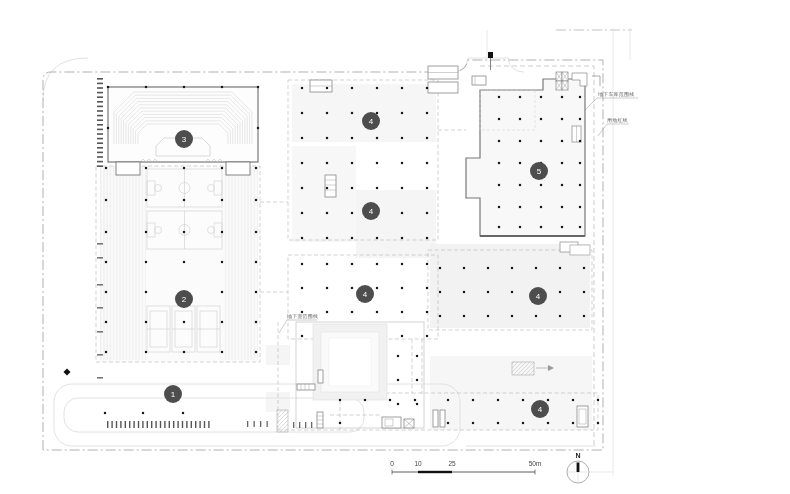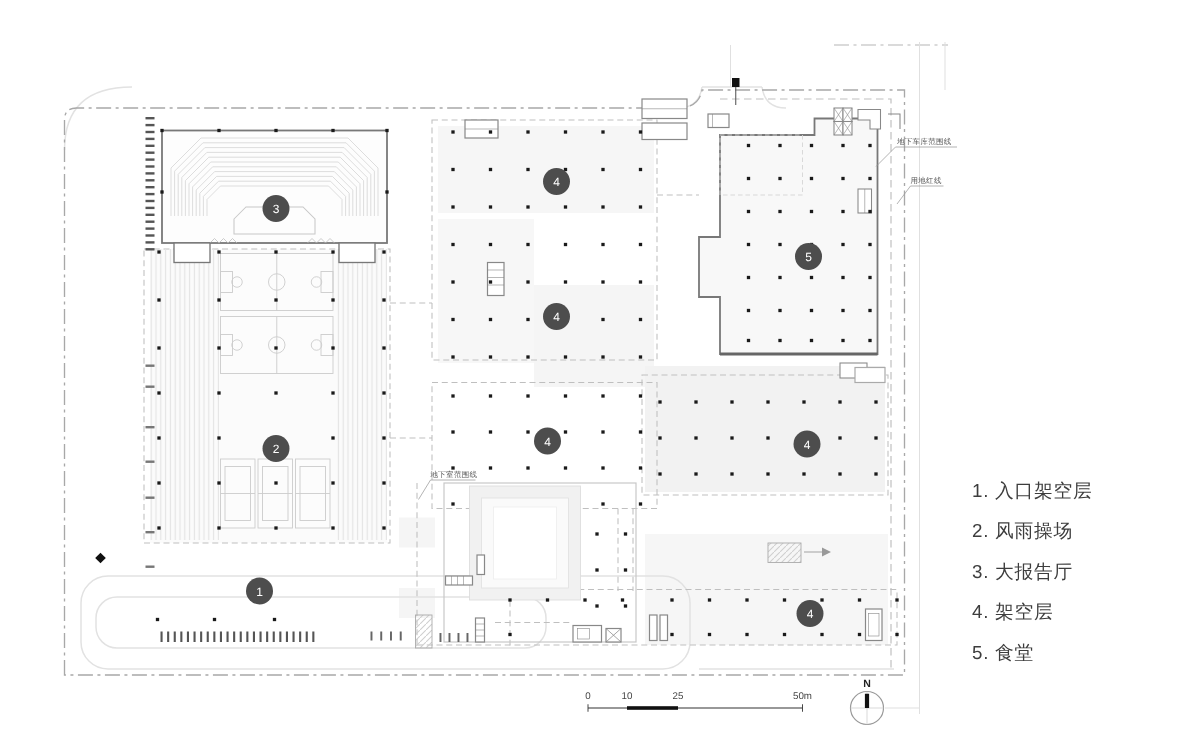--- a/index.html
+++ b/index.html
@@ -518,20 +518,13 @@
   </g>
 
   <g>
     <text class="n-txt" x="578" y="458">N</text>
     <circle cx="578" cy="472" r="11" fill="none" stroke="#999" stroke-width="0.8"></circle>
     <path d="M567,472 H589 M578,461 V483" stroke="#cccccc" stroke-width="0.5" fill="none"></path>
     <rect x="576.6" y="462.5" width="2.8" height="9.5" fill="#111"></rect>
   </g>
 </svg>
 
-<div class="legend">
-  <div class="legend-item">1. 入口架空层</div>
-  <div class="legend-item">2. 风雨操场</div>
-  <div class="legend-item">3. 大报告厅</div>
-  <div class="legend-item">4. 架空层</div>
-  <div class="legend-item">5. 食堂</div>
 </div>
-</div>
 
 </body></html>

